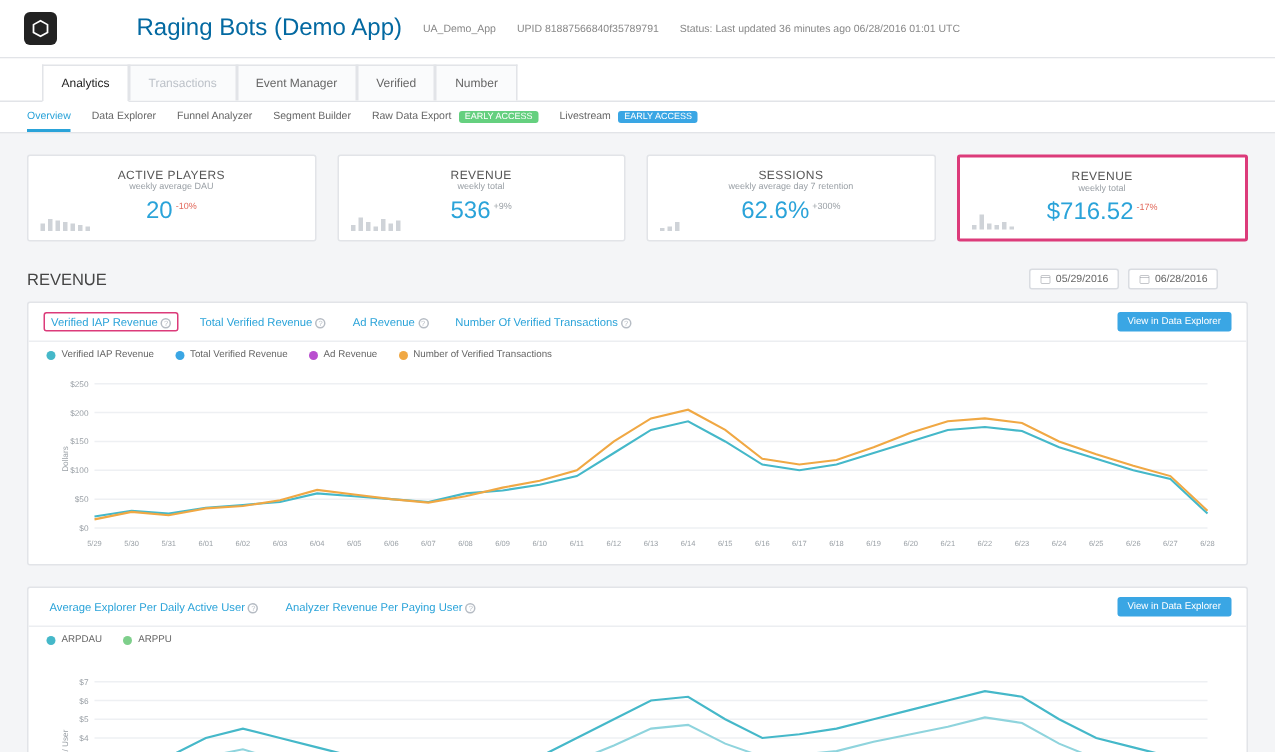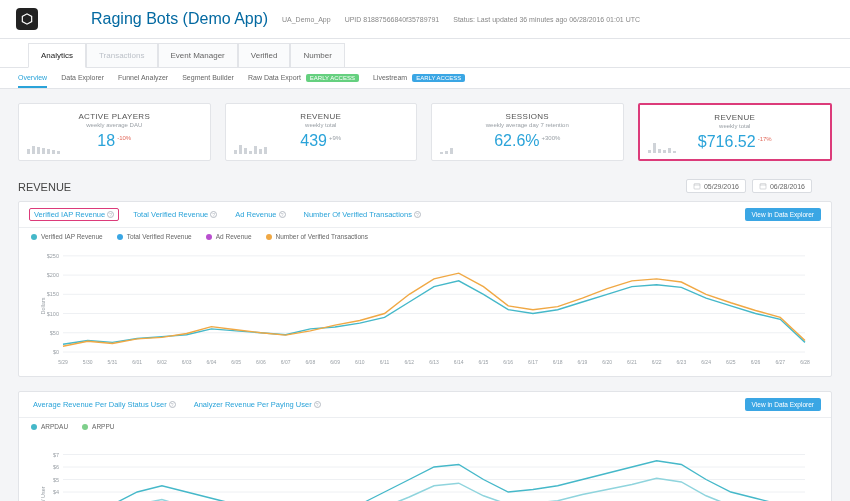--- a/index.html
+++ b/index.html
@@ -83,35 +83,35 @@
     <span class="badge blue">EARLY ACCESS</span>
   </div>
 </div>
 
 <div class="content">
 
   <div class="cards">
     <div class="card">
       <div class="card-title">ACTIVE PLAYERS</div>
       <div class="card-sub">weekly average DAU</div>
-      <div class="card-val"><span>18</span><span class="delta neg">-10%</span></div>
+      <div class="card-val"><span>20</span><span class="delta neg">-10%</span></div>
       <div class="spark">
           <i style="height:5px"></i>
           <i style="height:8px"></i>
           <i style="height:7px"></i>
           <i style="height:6px"></i>
           <i style="height:5px"></i>
           <i style="height:4px"></i>
           <i style="height:3px"></i>
         </div>
     </div>
     <div class="card">
       <div class="card-title">REVENUE</div>
       <div class="card-sub">weekly total</div>
-      <div class="card-val"><span>439</span><span class="delta">+9%</span></div>
+      <div class="card-val"><span>536</span><span class="delta">+9%</span></div>
       <div class="spark">
           <i style="height:4px"></i>
           <i style="height:9px"></i>
           <i style="height:6px"></i>
           <i style="height:3px"></i>
           <i style="height:8px"></i>
           <i style="height:5px"></i>
           <i style="height:7px"></i>
         </div>
     </div>
@@ -236,21 +236,21 @@
           <text x="10" y="60" text-anchor="middle" font-size="5.5" fill="#9aa0a6" transform="rotate(-90 10 60)">Dollars</text>
           <path d="M28,98.3076923076923L52.733333333333334,94.46153846153847L77.46666666666667,96.38461538461539L102.2,92.53846153846153L126.93333333333334,90.61538461538461L151.66666666666669,88.6923076923077L176.4,82.92307692307692L201.13333333333333,84.84615384615384L225.86666666666667,86.76923076923077L250.60000000000002,88.6923076923077L275.33333333333337,82.92307692307692L300.06666666666666,81L324.8,77.15384615384616L349.53333333333336,71.38461538461539L374.26666666666665,56L399,40.61538461538461L423.73333333333335,34.84615384615384L448.4666666666667,48.307692307692314L473.20000000000005,63.69230769230769L497.93333333333334,67.53846153846153L522.6666666666667,63.69230769230769L547.4,56L572.1333333333333,48.307692307692314L596.8666666666667,40.61538461538461L621.6,38.69230769230769L646.3333333333334,41.38461538461539L671.0666666666667,52.15384615384615L695.8000000000001,59.84615384615385L720.5333333333333,67.53846153846153L745.2666666666667,73.3076923076923L770,96.38461538461539" class="ser" stroke="#45b8c9"></path>
           <path d="M28,100.23076923076923L52.733333333333334,95.23076923076923L77.46666666666667,97.53846153846153L102.2,92.92307692307692L126.93333333333334,91.38461538461539L151.66666666666669,87.53846153846153L176.4,80.61538461538461L201.13333333333333,83.6923076923077L225.86666666666667,86.76923076923077L250.60000000000002,89.07692307692308L275.33333333333337,84.84615384615384L300.06666666666666,79.07692307692308L324.8,74.46153846153847L349.53333333333336,67.53846153846153L374.26666666666665,48.307692307692314L399,32.923076923076934L423.73333333333335,27.15384615384616L448.4666666666667,40.61538461538461L473.20000000000005,59.84615384615385L497.93333333333334,63.69230769230769L522.6666666666667,60.61538461538461L547.4,52.15384615384615L572.1333333333333,42.53846153846154L596.8666666666667,34.84615384615384L621.6,32.923076923076934L646.3333333333334,36L671.0666666666667,48.307692307692314L695.8000000000001,56.76923076923077L720.5333333333333,64.46153846153845L745.2666666666667,71.38461538461539L770,94.46153846153847" class="ser" stroke="#f0a844"></path>
         </svg>
     </div>
   </div>
 
   <div class="panel">
     <div class="panel-head">
       <div class="metric-tabs">
-        <span class="mtab"><span>Average Revenue Per Daily Status User</span><span class="info">?</span></span>
+        <span class="mtab"><span>Average Explorer Per Daily Active User</span><span class="info">?</span></span>
         <span class="mtab"><span>Analyzer Revenue Per Paying User</span><span class="info">?</span></span>
       </div>
       <div class="btn-view">View in Data Explorer</div>
     </div>
     <div class="legend">
       <span>
           <i class="dot" style="background:#45b8c9"></i>
           <span>ARPDAU</span>
         </span>
       <span>

